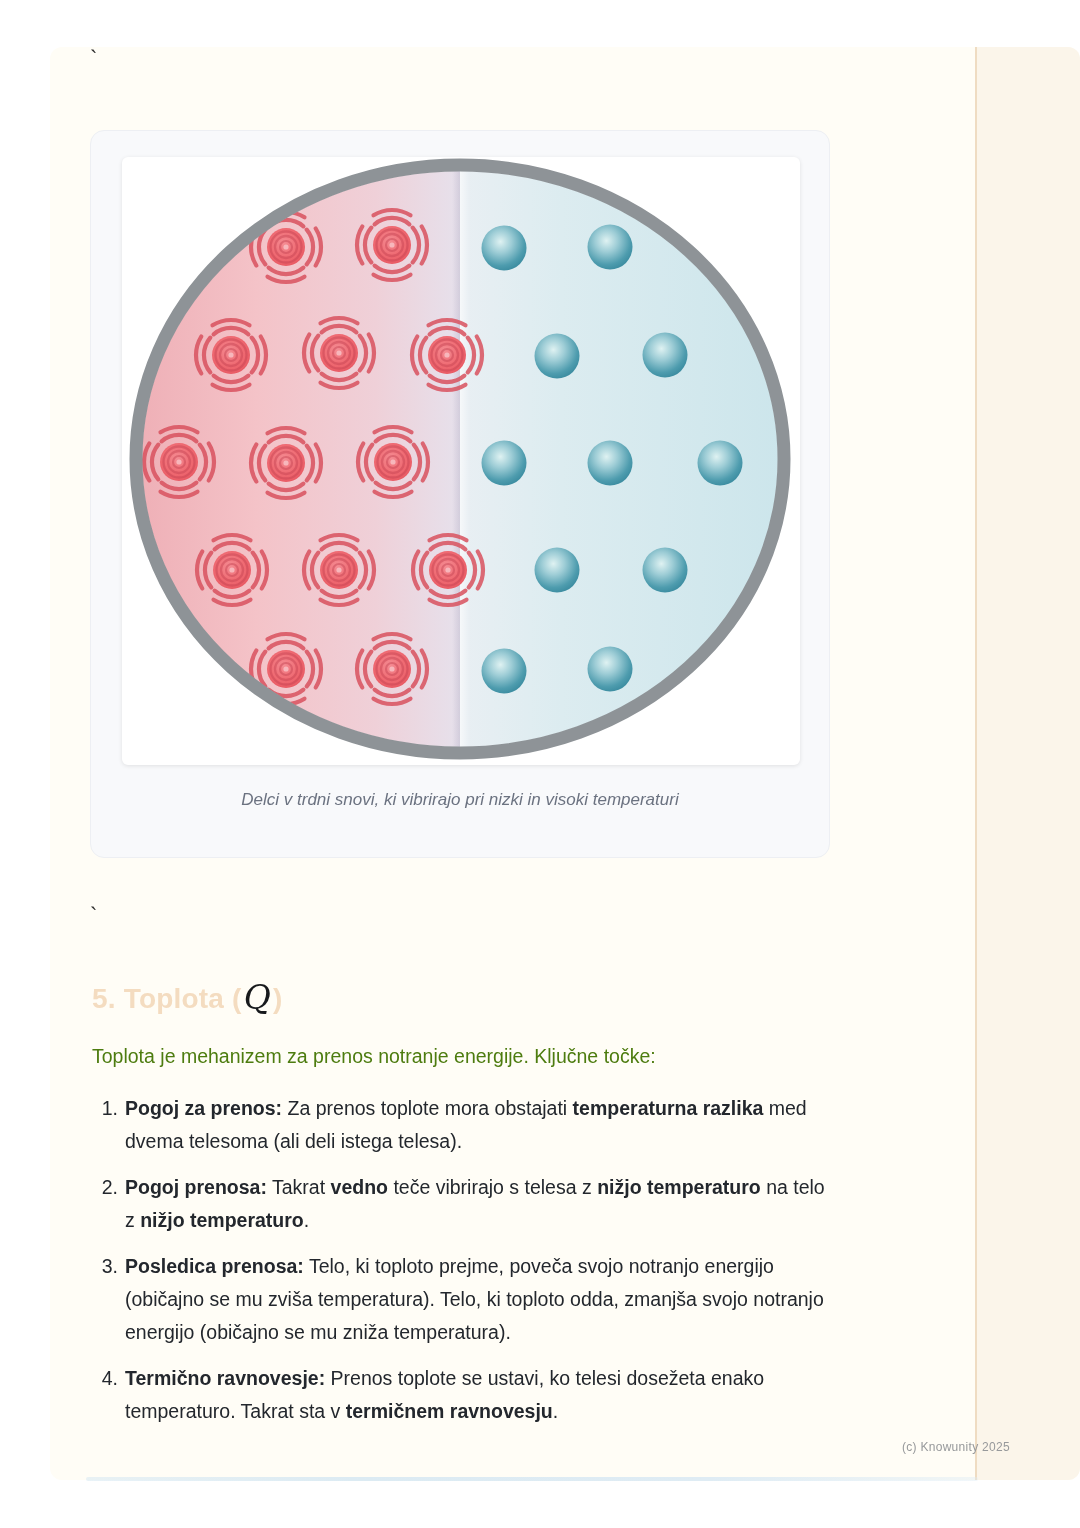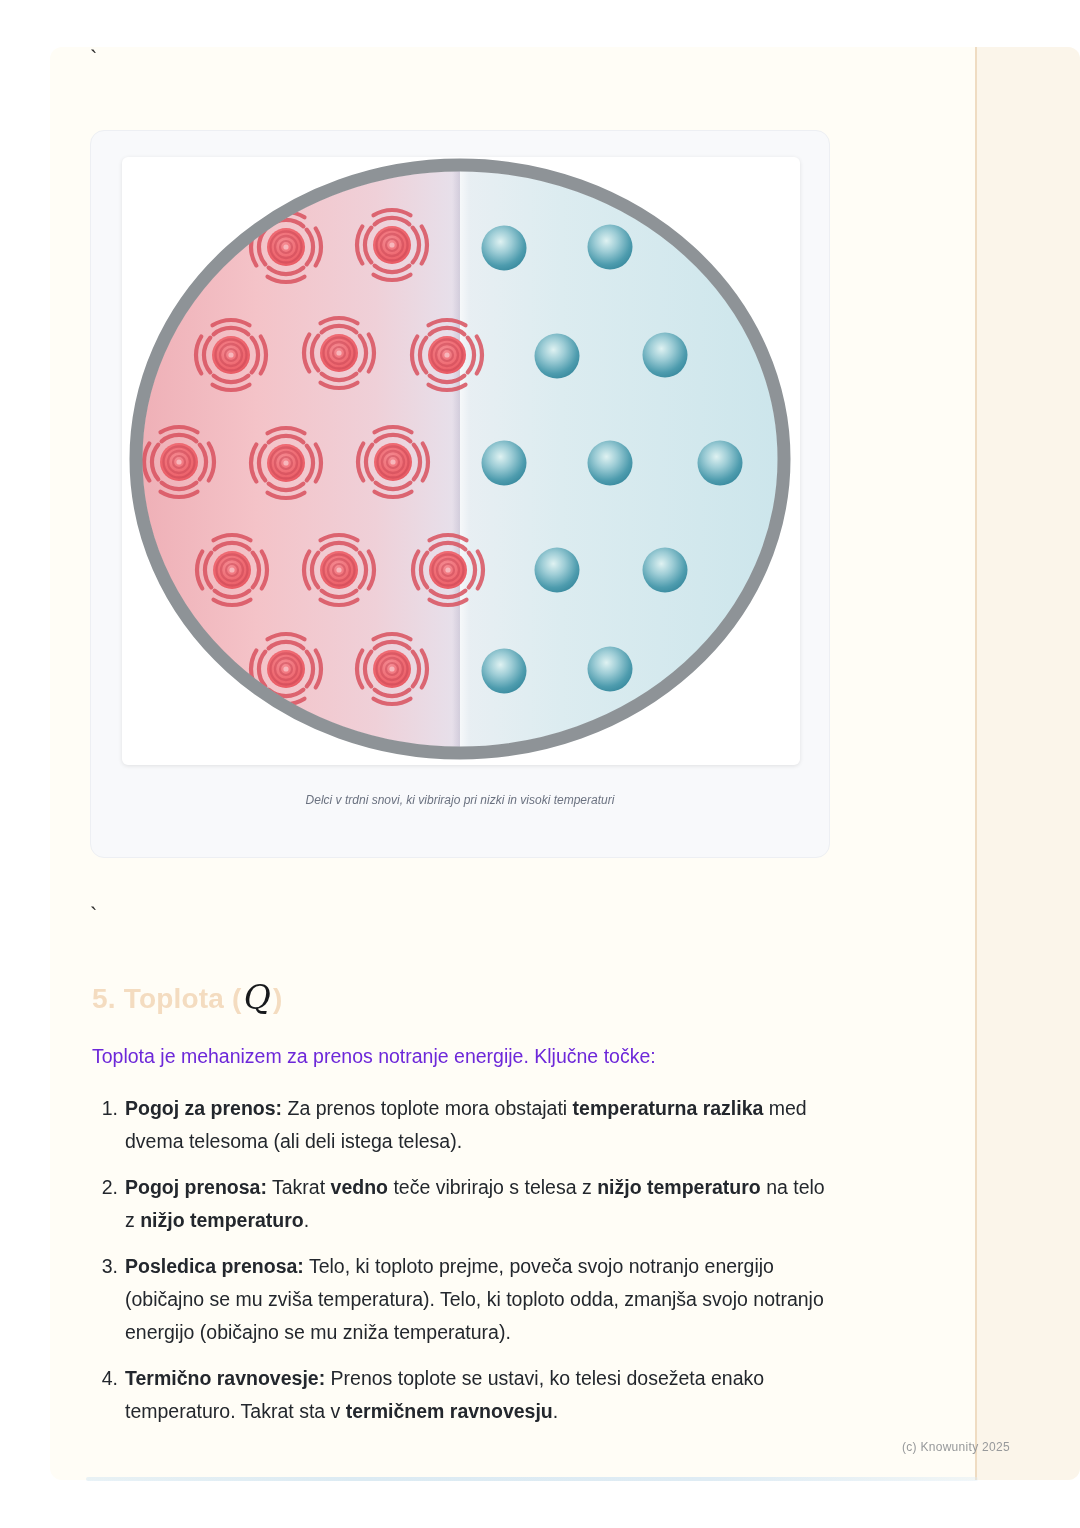--- a/index.html
+++ b/index.html
@@ -37,35 +37,35 @@
   }
   .figure-image {
     position:absolute; left:31px; top:26px; width:678px; height:608px;
     background:#ffffff; border-radius:6px;
     box-shadow:0 1px 4px rgba(0,0,0,0.10);
     overflow:hidden;
   }
   .figure-image svg { display:block; }
   .figure-caption {
     position:absolute; left:0; top:656px; width:100%;
-    text-align:center; font-style:italic; font-size:12px; color:#6b7280; line-height:26px;
+    text-align:center; font-style:italic; font-size:17px; color:#6b7280; line-height:26px;
   }
 
   .heading {
     position:absolute; left:92px; top:976px; line-height:42px;
     font-size:28px; font-weight:700; color:#f4dcc0; letter-spacing:0.2px;
     white-space:nowrap;
   }
   .heading .q {
     font-family:"DejaVu Serif", serif; font-style:italic; font-weight:500;
     font-size:33px; color:#17191c; padding:0 2px; position:relative; top:1px;
   }
   .intro {
     position:absolute; left:92px; top:1041px; width:760px;
-    font-size:19.5px; color:#6d28d9; line-height:30px;
+    font-size:19.5px; color:#4d7c0f; line-height:30px;
   }
   .num-list {
     position:absolute; left:92px; top:1092px; width:742px;
   }
   .num-list .li {
     display:flex; margin-bottom:13px;
     font-size:19.5px; color:#23272d; line-height:33px;
   }
   .num-list .li-num { width:26px; flex:0 0 26px; text-align:right; margin-right:7px; }
   .num-list .li-text { flex:1; }

